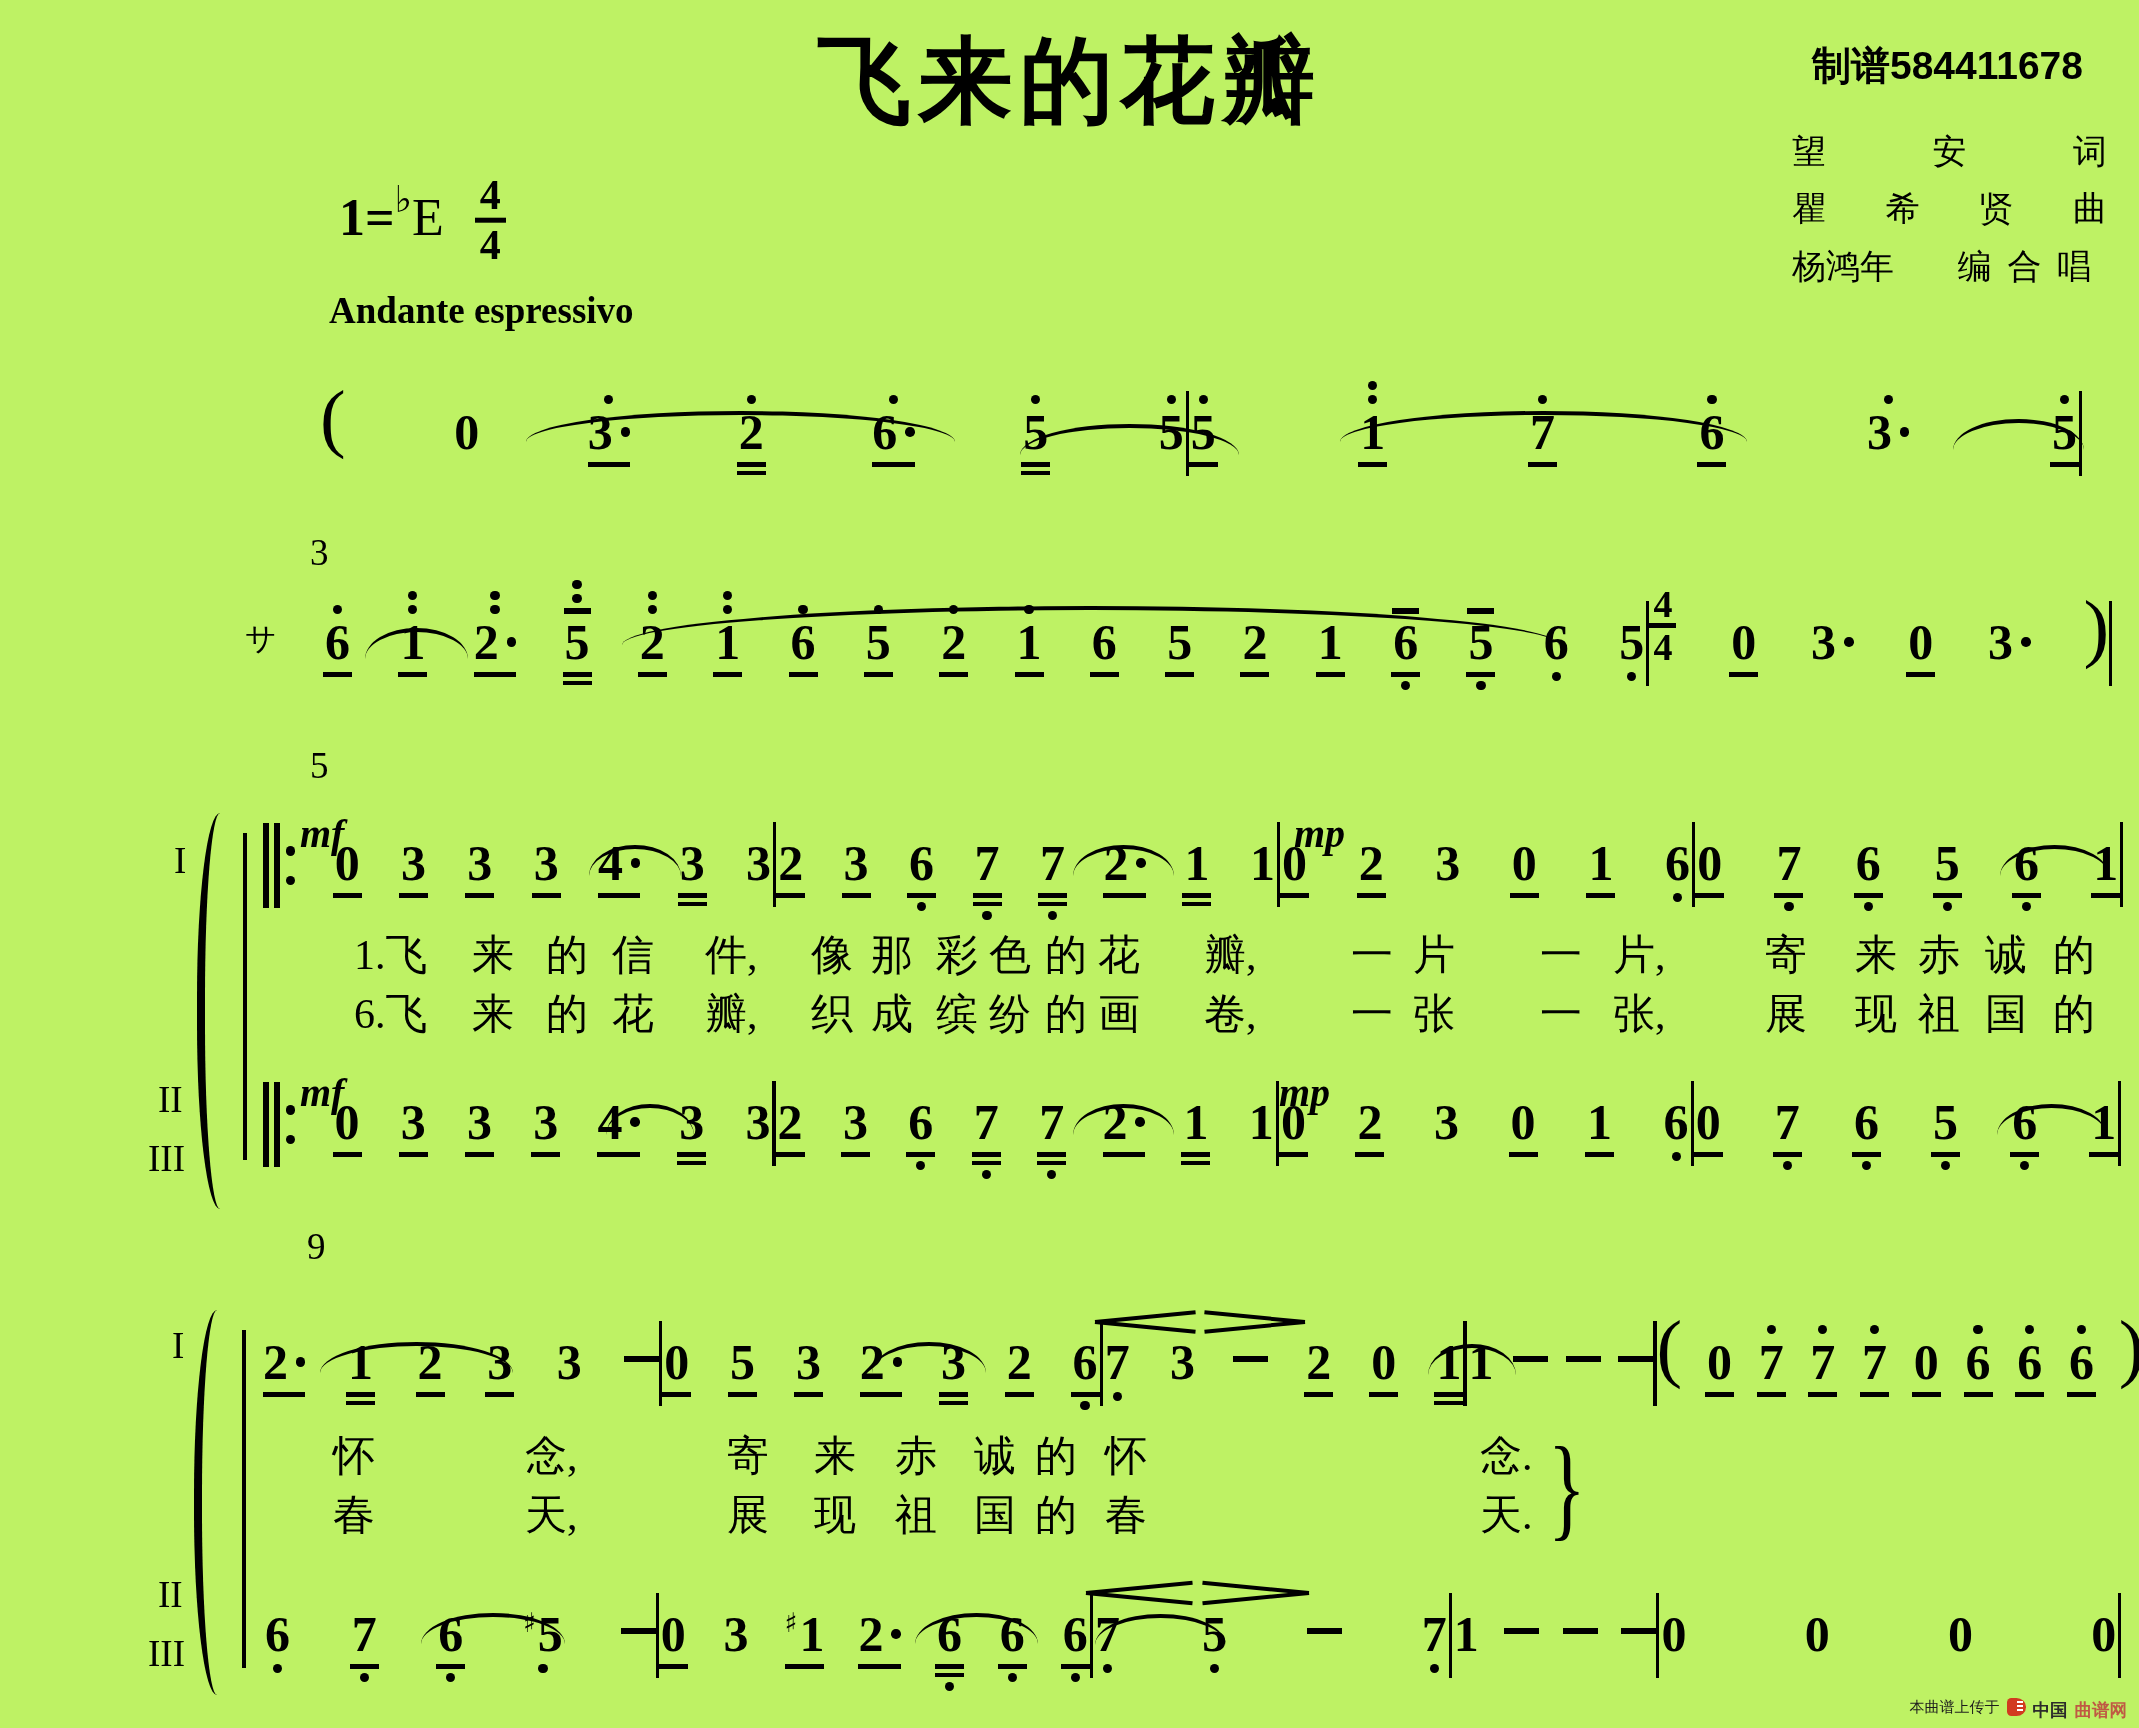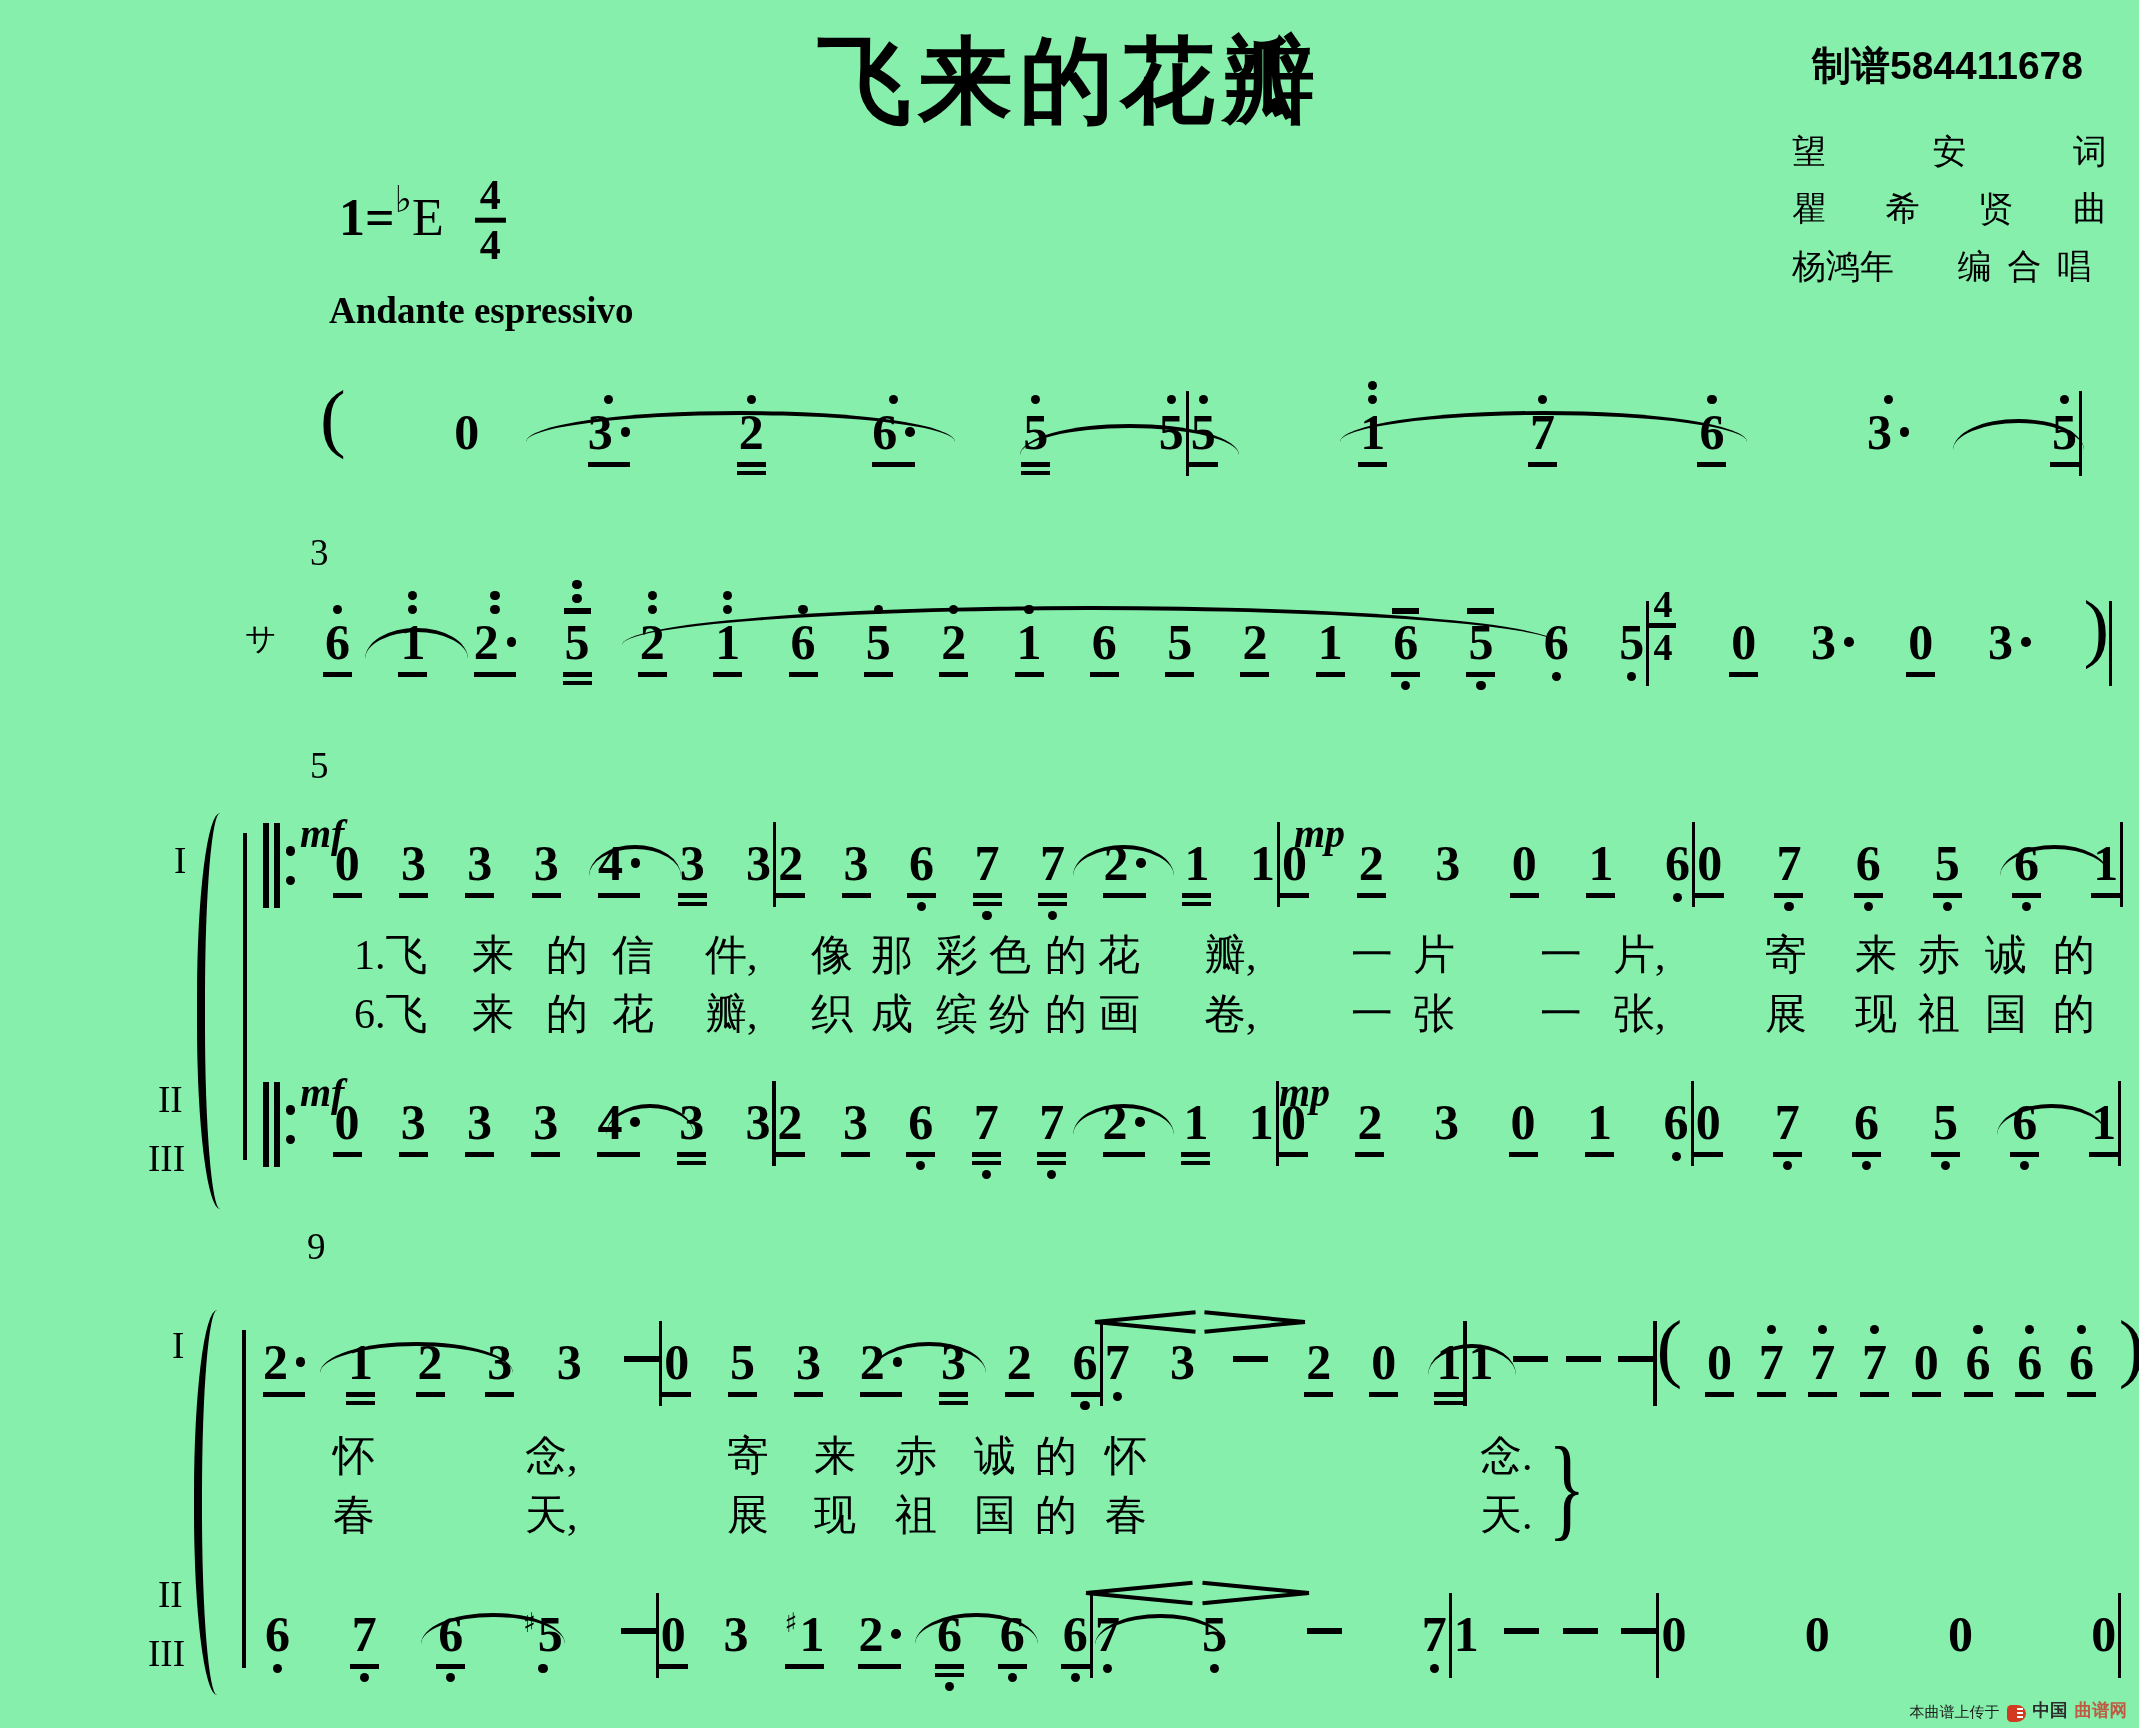--- a/index.html
+++ b/index.html
@@ -1,16 +1,16 @@
 <!DOCTYPE html>
 <html style="font-size:7px"><head>
 <meta charset="utf-8">
 <style>
   html,body{margin:0;padding:0;background:#fff;}
-  .sheet{position:relative;width:2140px;height:1728px;background:#86efac;overflow:hidden;
+  .sheet{position:relative;width:2140px;height:1728px;background:#bef264;overflow:hidden;
          font-family:"Liberation Serif",serif;color:#000;}
   
   .title{position:absolute;left:0;right:0;top:17.5px;margin:0;text-align:center;
          font-size:94px;font-weight:bold;letter-spacing:7px;}
   .plate{position:absolute;top:39px;right:57px;font-family:"Liberation Sans",sans-serif;
          font-size:39px;font-weight:bold;}
   .credits{position:absolute;top:129px;right:33px;width:315px;display:flex;
            flex-direction:column;gap:11.4px;font-size:34px;}
   .credrow{display:flex;justify-content:space-between;}
   .credrow .sp{letter-spacing:15.8px;}
@@ -55,21 +55,21 @@
   .hp i.t{transform:rotate(-5.5deg);}
   .hp i.b{transform:rotate(5.5deg);}
   .fer{border-top:4.8px solid #000;border-radius:50% 50% 0 0/100% 100% 0 0;height:21px;position:relative;}
   .fer::after{content:"";position:absolute;left:50%;top:7px;width:8.3px;height:8.3px;border-radius:50%;background:#000;transform:translateX(-50%);}
   .vlabel,.mnum{position:absolute;font-size:37px;}
   .sysbrace{position:absolute;width:15px;border-left:8.3px solid #000;border-radius:35px 0 0 35px/280px 0 0 280px;}
   .sysline{position:absolute;width:3.9px;background:#000;}
   .lyr{position:absolute;font-size:42px;white-space:nowrap;}
   .cbrace{position:absolute;font-size:109px;font-weight:normal;transform:scale(.72,1.05);transform-origin:left top;}
   
-  .watermark{position:absolute;right:13px;top:1698px;display:flex;align-items:flex-end;gap:7px;font-family:Liberation Serif, serif;}
+  .watermark{position:absolute;right:13px;top:1698px;display:flex;align-items:flex-start;gap:7px;font-family:Liberation Serif, serif;}
   .wm-pre{font-size:15px;color:#1d1d1d;}
   .wlogo{width:19px;height:17.5px;border-radius:4.4px 50% 50% 4.4px;background:#d23a20;position:relative;}
   .wlogo::after{content:"";position:absolute;right:2.6px;top:3.1px;width:6.1px;height:11.4px;
     background:repeating-linear-gradient(to bottom,#fff 0 1.8px,#d23a20 1.8px 3.9px);}
   .wm-b1{font-size:17.5px;font-weight:bold;color:#2b2b2b;}
   .wm-b2{font-size:17.5px;font-weight:bold;color:#bf5a43;}
 </style>
 </head>
 <body>
 

